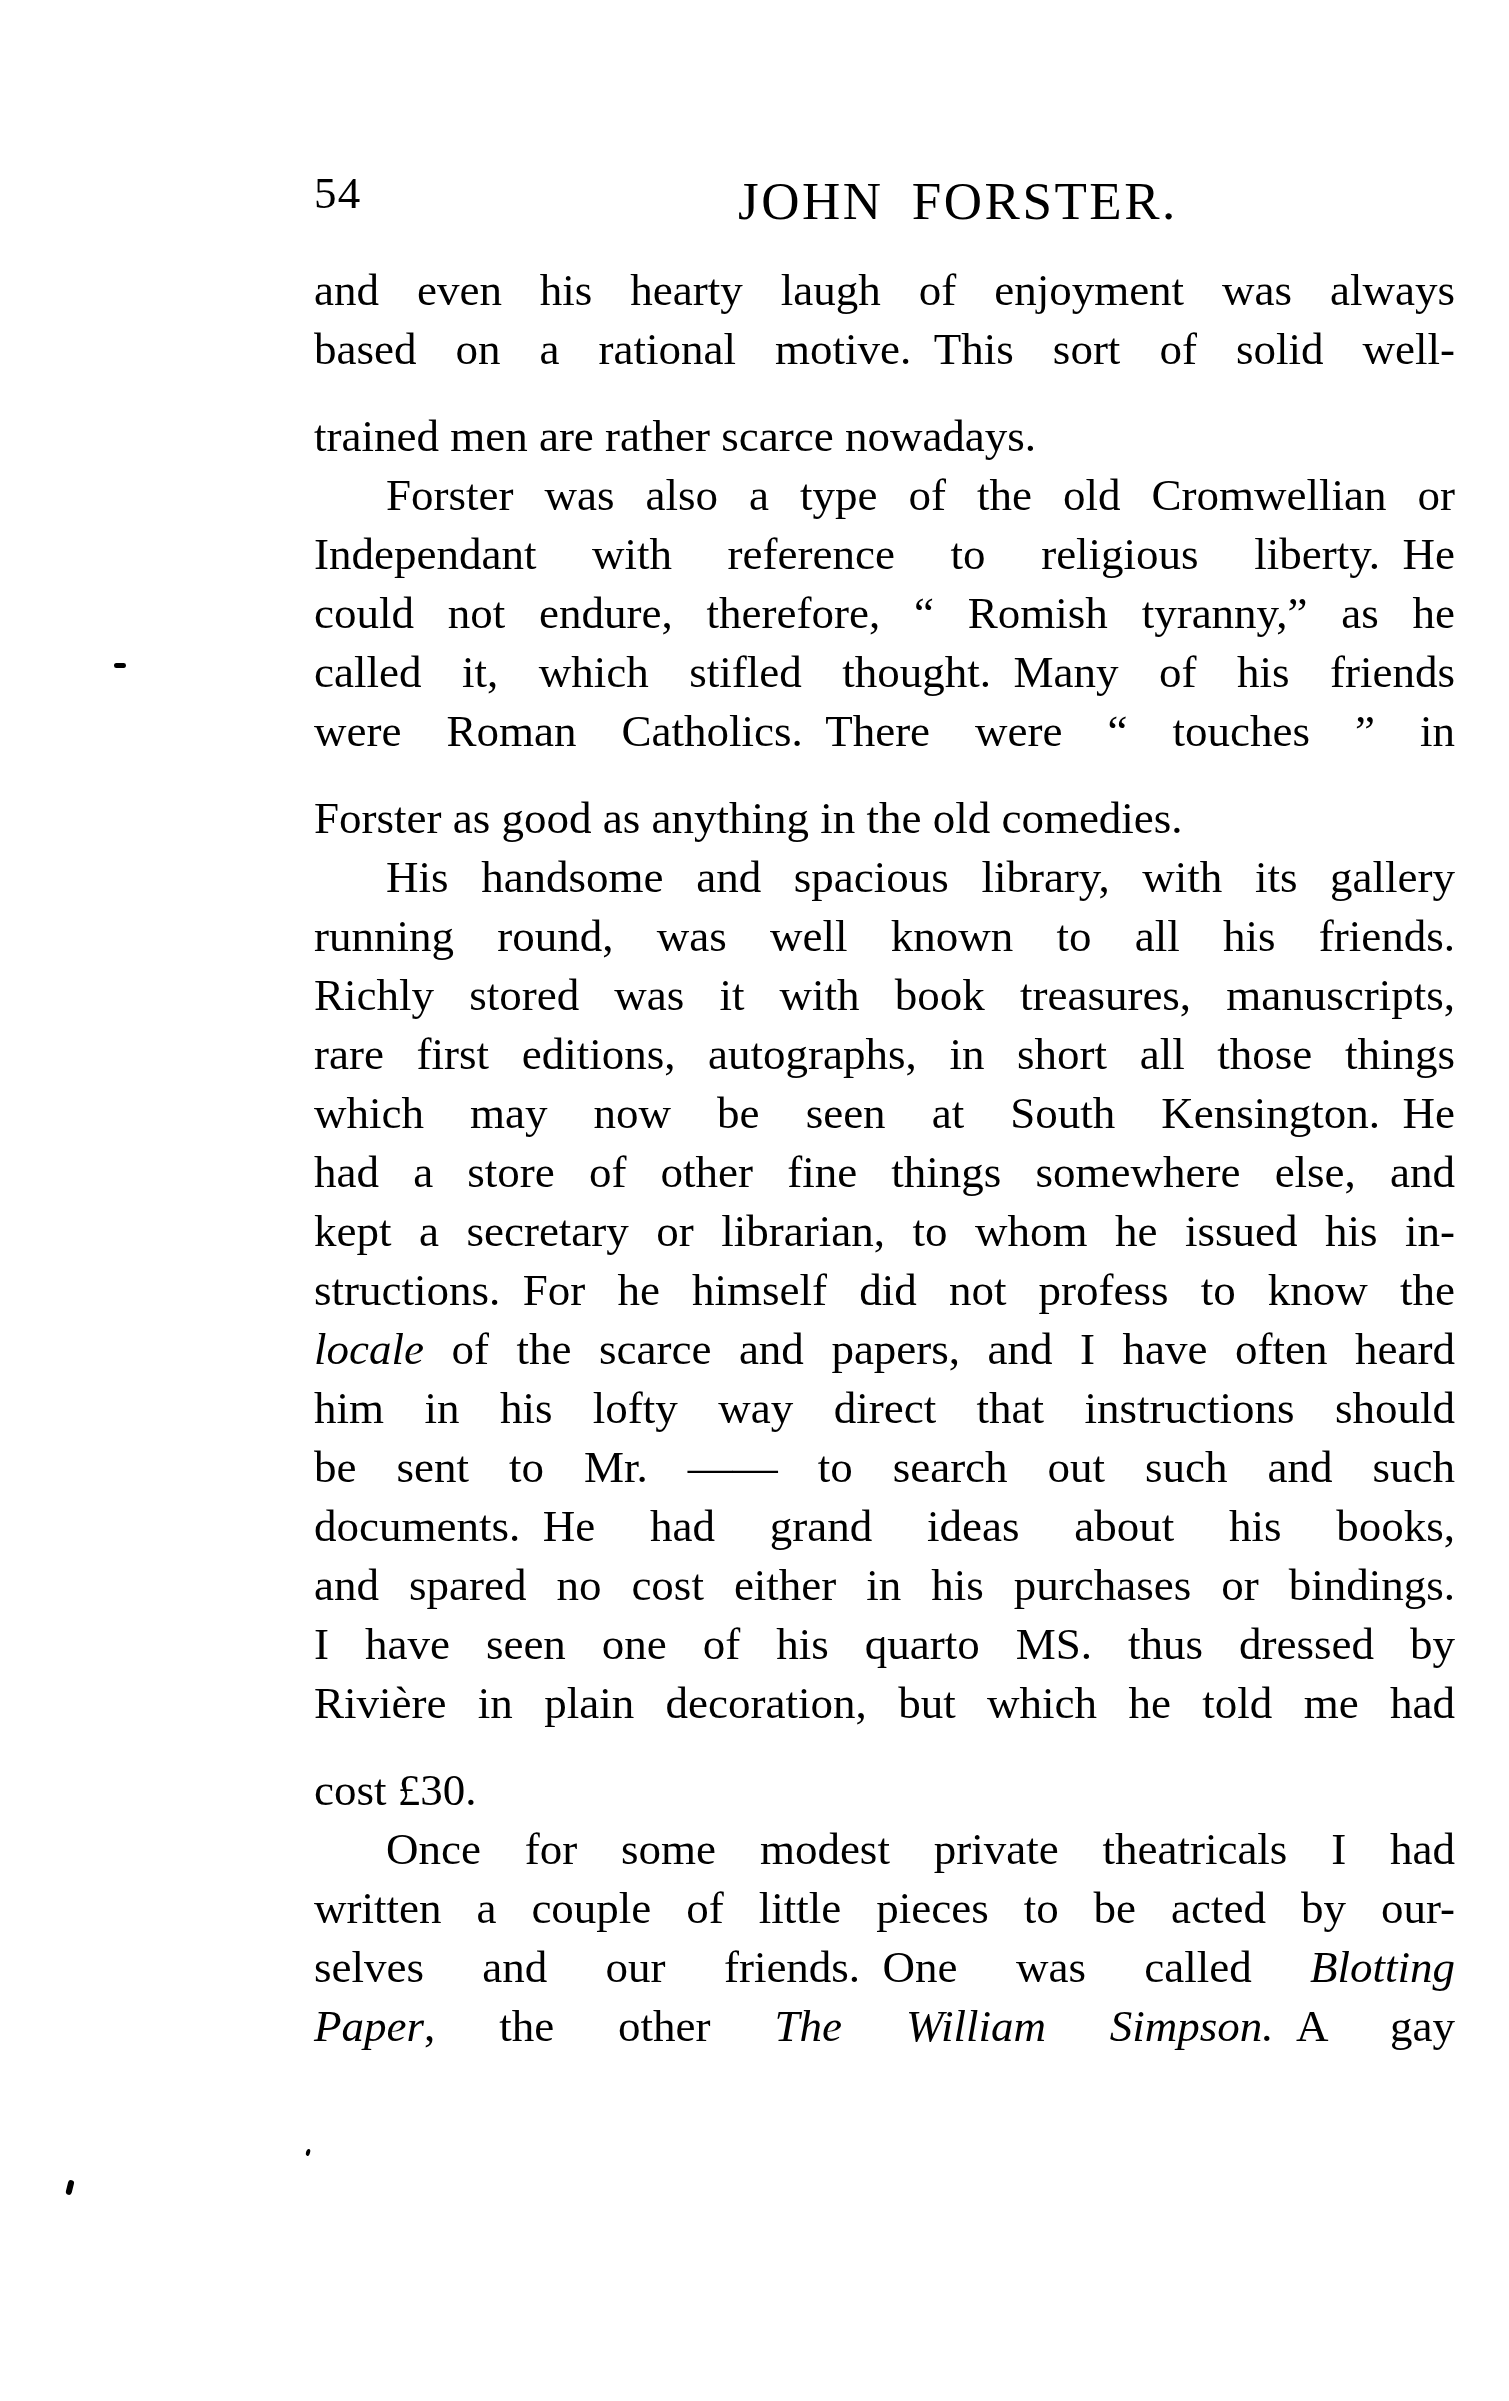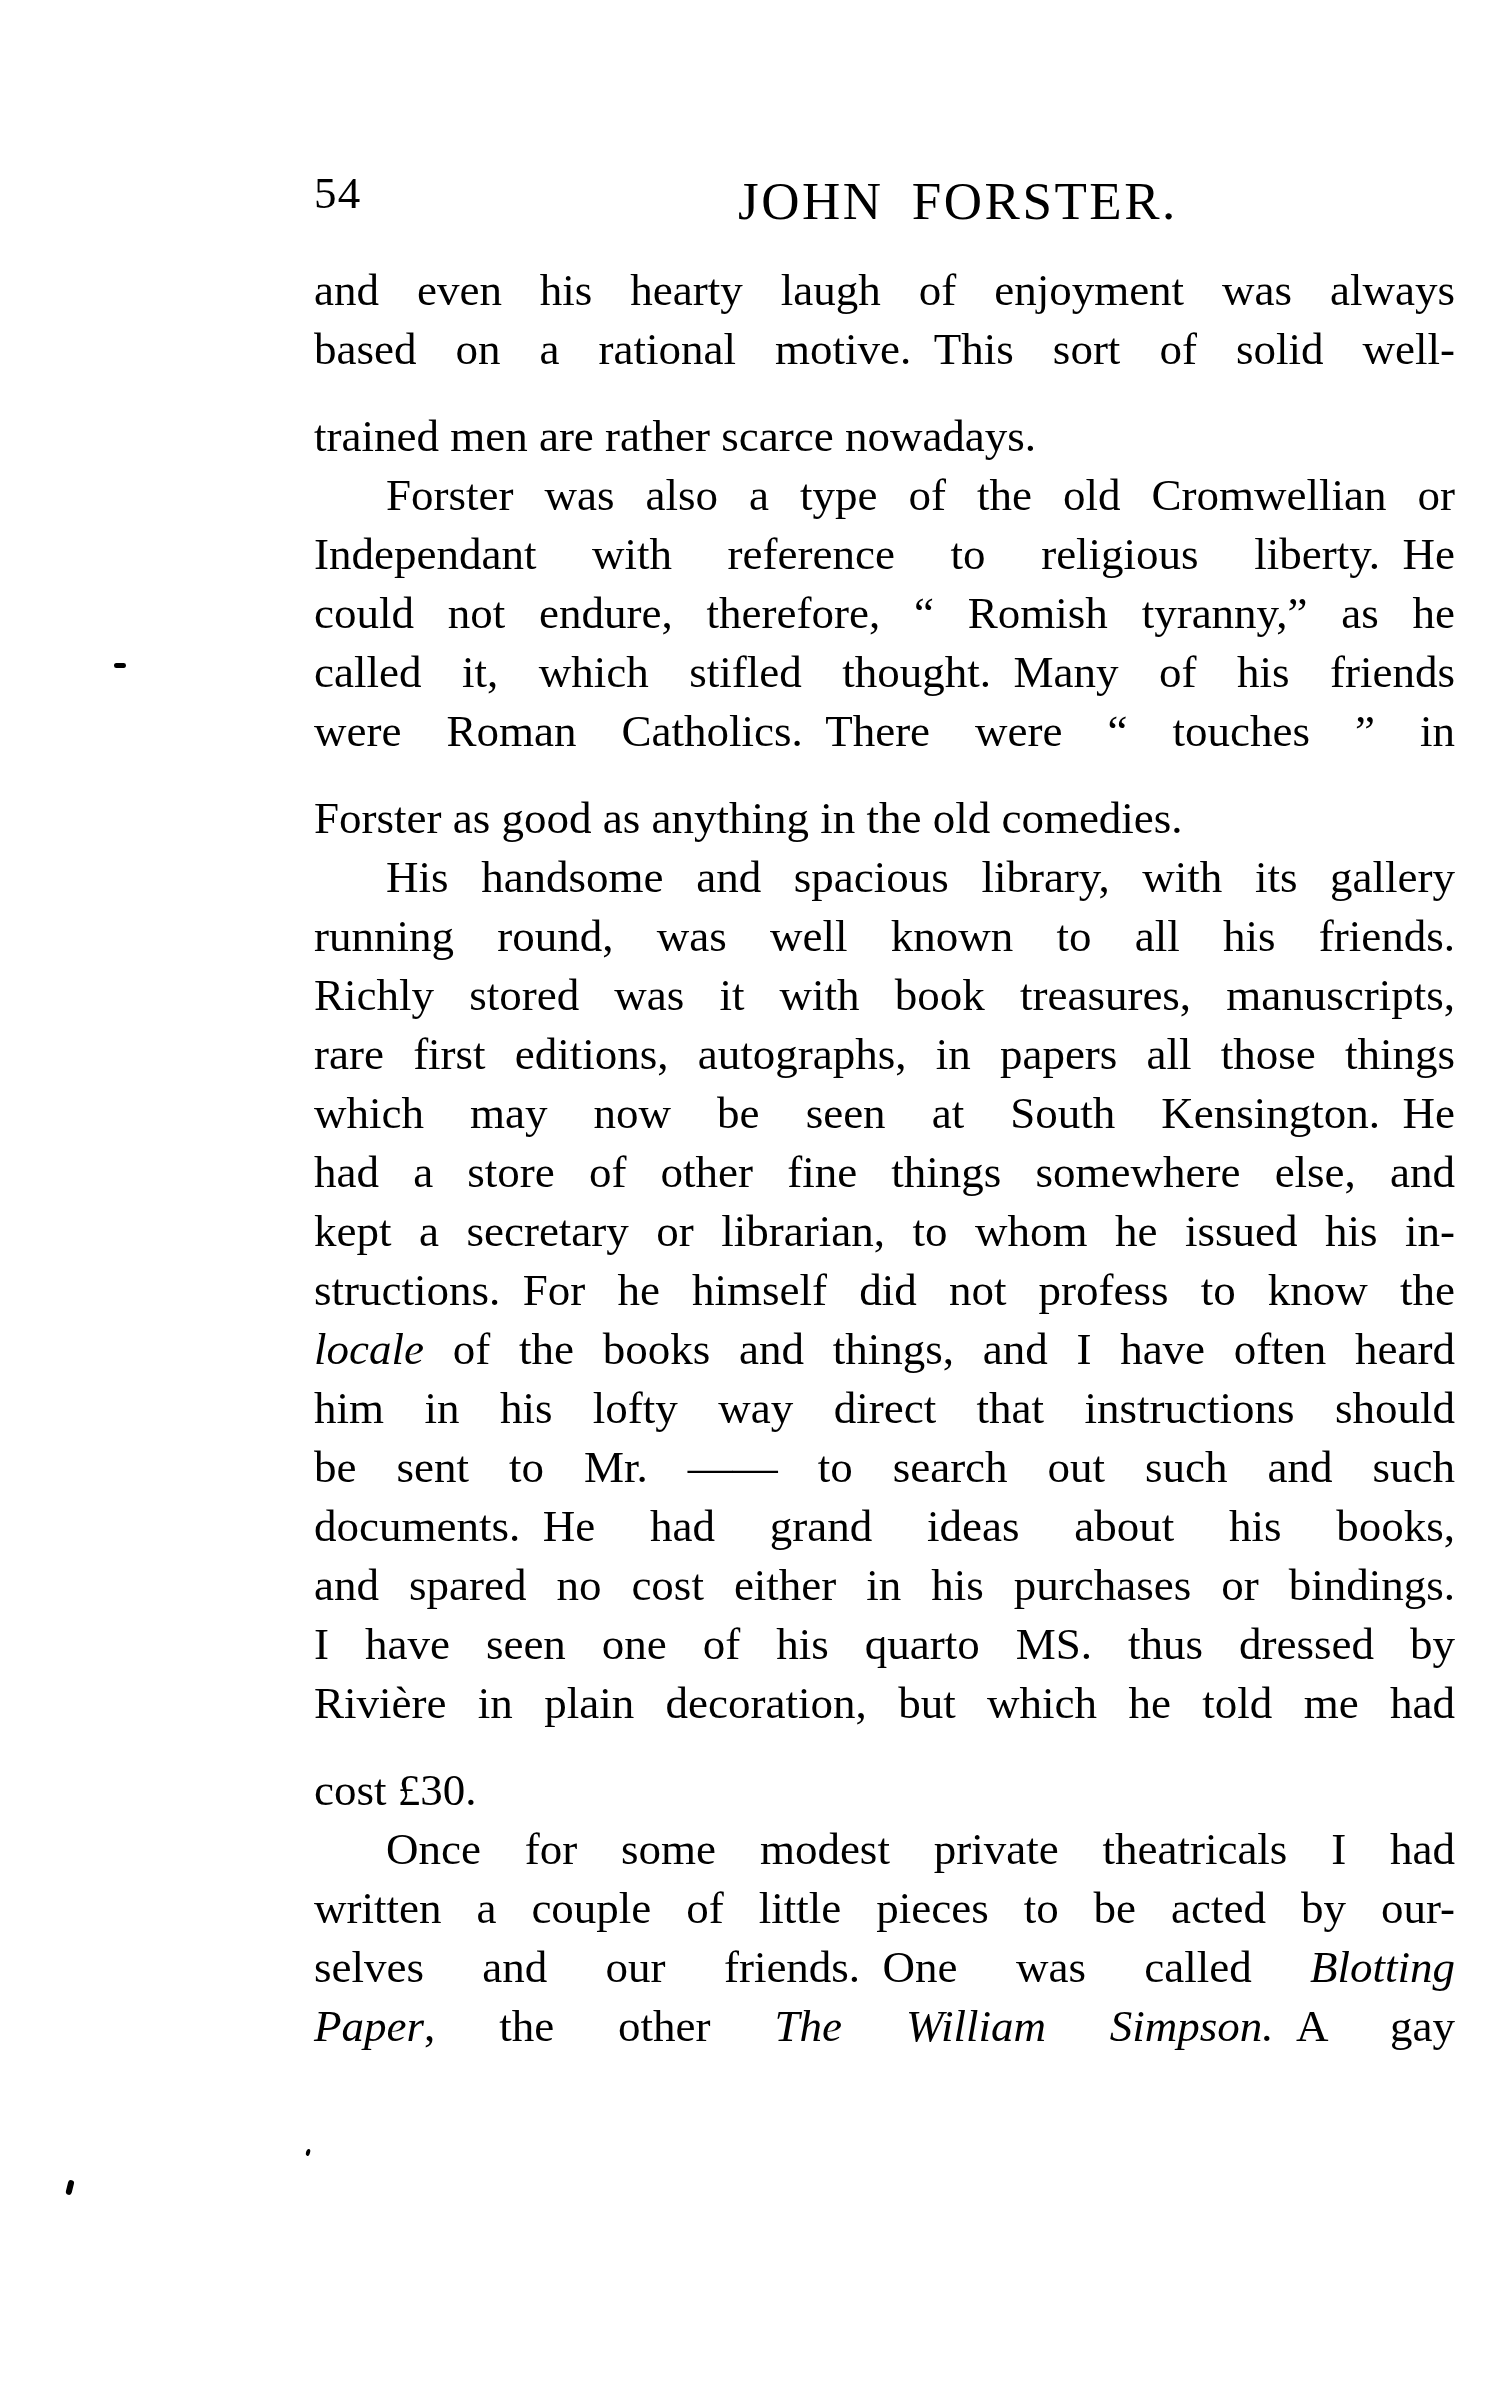--- a/index.html
+++ b/index.html
@@ -116,26 +116,26 @@
       <div class="line flush"><span>trained men are rather scarce nowadays.</span></div>
       <div class="line indent"><span>Forster was also a type of the old Cromwellian or</span></div>
       <div class="line"><span>Independant with reference to religious liberty. He</span></div>
       <div class="line"><span>could not endure, therefore, “ Romish tyranny,” as he</span></div>
       <div class="line"><span>called it, which stifled thought. Many of his friends</span></div>
       <div class="line"><span>were Roman Catholics. There were “ touches ” in</span></div>
       <div class="line flush"><span>Forster as good as anything in the old comedies.</span></div>
       <div class="line indent"><span>His handsome and spacious library, with its gallery</span></div>
       <div class="line"><span>running round, was well known to all his friends.</span></div>
       <div class="line"><span>Richly stored was it with book treasures, manuscripts,</span></div>
-      <div class="line"><span>rare first editions, autographs, in papers all those things</span></div>
+      <div class="line"><span>rare first editions, autographs, in short all those things</span></div>
       <div class="line"><span>which may now be seen at South Kensington. He</span></div>
       <div class="line"><span>had a store of other fine things somewhere else, and</span></div>
       <div class="line"><span>kept a secretary or librarian, to whom he issued his in-</span></div>
       <div class="line"><span>structions. For he himself did not profess to know the</span></div>
-      <div class="line"><i>locale</i><span> of the books and things, and I have often heard</span></div>
+      <div class="line"><i>locale</i><span> of the scarce and papers, and I have often heard</span></div>
       <div class="line"><span>him in his lofty way direct that instructions should</span></div>
       <div class="line"><span>be sent to Mr. —— to search out such and such</span></div>
       <div class="line"><span>documents. He had grand ideas about his books,</span></div>
       <div class="line"><span>and spared no cost either in his purchases or bindings.</span></div>
       <div class="line"><span>I have seen one of his quarto MS. thus dressed by</span></div>
       <div class="line"><span>Rivière in plain decoration, but which he told me had</span></div>
       <div class="line flush"><span>cost £30.</span></div>
       <div class="line indent"><span>Once for some modest private theatricals I had</span></div>
       <div class="line"><span>written a couple of little pieces to be acted by our-</span></div>
       <div class="line"><span>selves and our friends. One was called </span><i>Blotting</i></div>

